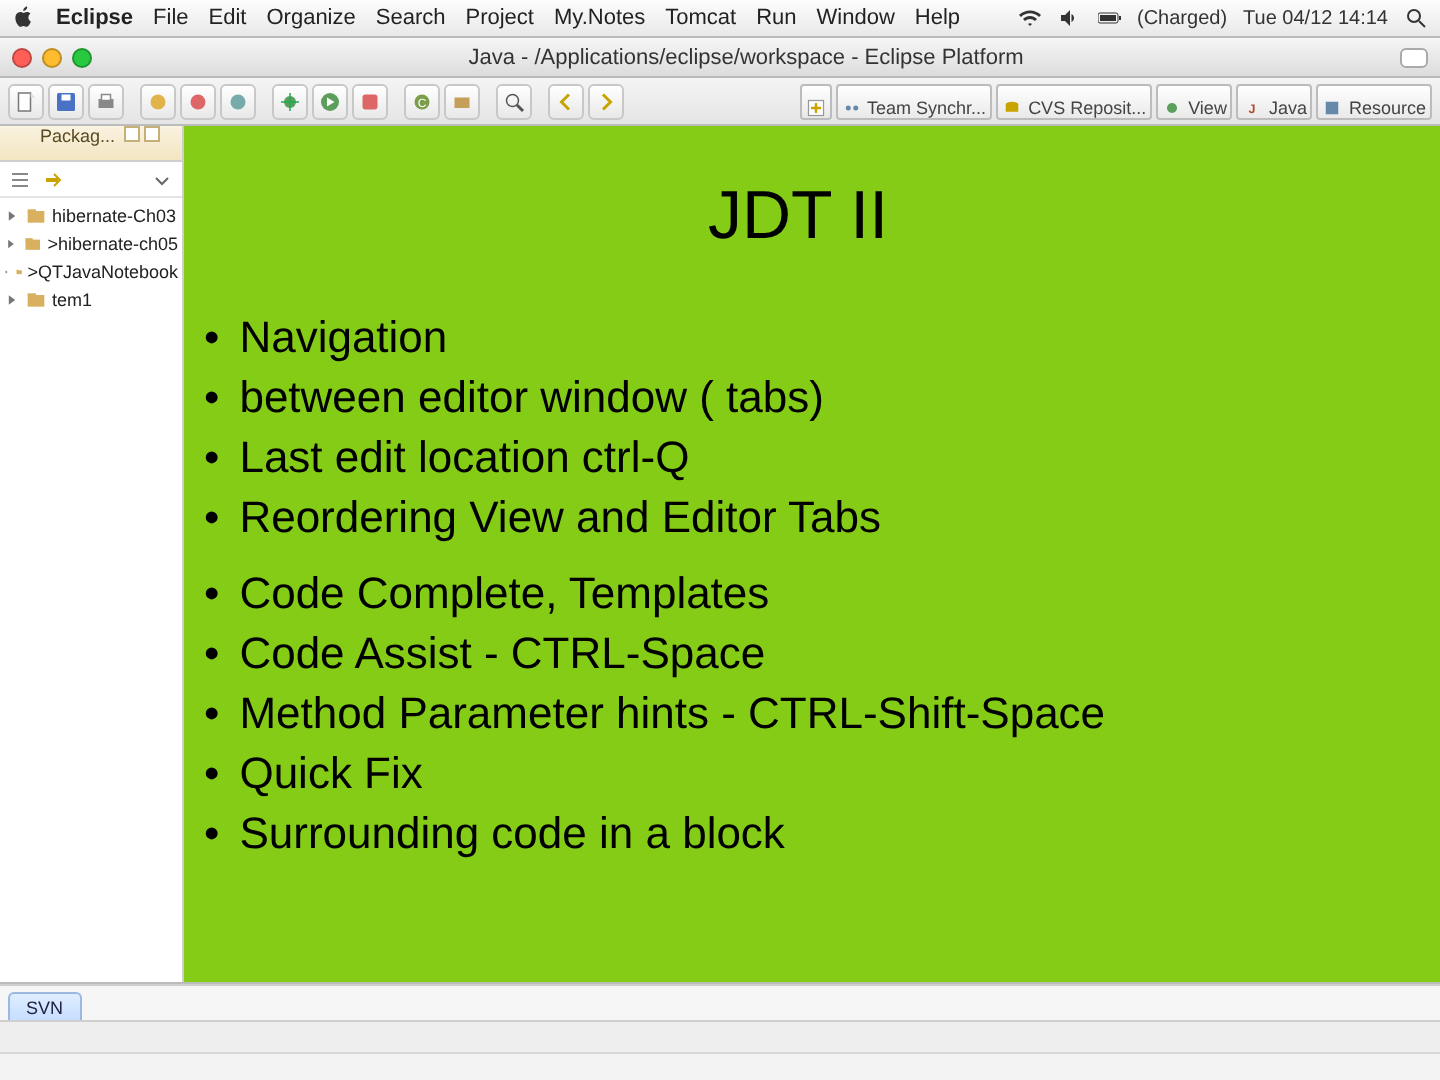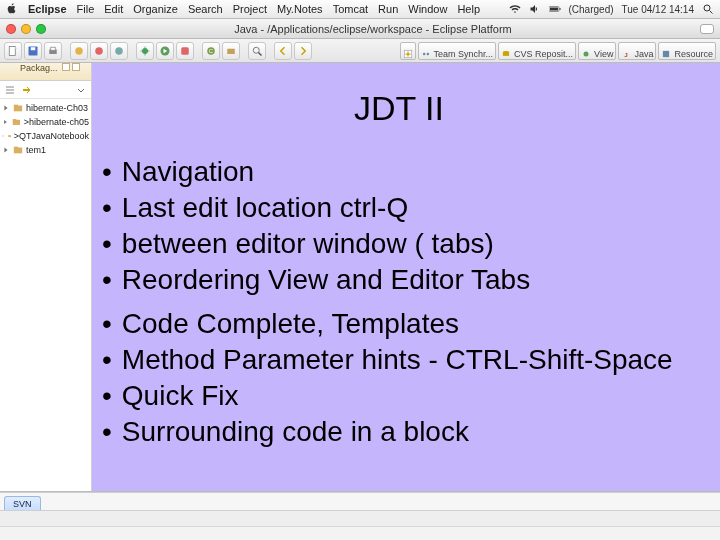--- a/index.html
+++ b/index.html
@@ -37,25 +37,25 @@
   .sidetab .ticon { width: 10px; height: 10px; }
   .sidetab .tctl { margin-left: auto; display: flex; gap: 2px; }
   .sidetab .tctl span { width: 8px; height: 8px; border: 1px solid #c6b07a; background: #fff; }
   .sidebtns { height: 18px; border-bottom: 1px solid #e4e4e4; display: flex; align-items: center; gap: 4px; padding: 0 4px; }
   .sidebtns span { width: 12px; height: 12px; display: inline-flex; }
   .tree { flex: 1; padding: 2px 2px; }
   .node { display: flex; align-items: center; gap: 3px; height: 14px; font-size: 9px; color: #222; white-space: nowrap; overflow: hidden; }
   .node .arw { width: 8px; height: 8px; }
   .node .fld { width: 10px; height: 10px; }
 
-  .editor { flex: 1; background: #c4b5fd; position: relative; padding: 18px 18px 4px 4px; }
+  .editor { flex: 1; background: #84cc16; position: relative; padding: 18px 18px 4px 4px; }
   .slide-title { font-family: Arial, Helvetica, sans-serif; font-size: 34px; text-align: center; margin: 8px 0 28px 0; color: #000; }
   .slide { font-family: Arial, Helvetica, sans-serif; color: #000; }
   .slide ul { list-style: none; padding-left: 6px; }
-  .slide > ul > li { font-size: 28px; margin: 4px 0; display: flex; }
+  .slide > ul > li { font-size: 22px; margin: 4px 0; display: flex; }
   .slide > ul > li::before { content: "•"; margin-right: 10px; }
   .sub { list-style: none; padding-left: 28px; margin: 4px 0 12px 0; }
   .sub li { font-size: 18px; margin: 2px 0; display: flex; }
   .sub li::before { content: "–"; margin-right: 10px; }
 
   .bottom { height: 34px; background: #eee; border-top: 1px solid #cfcfcf; }
   .btabs { height: 18px; display: flex; align-items: flex-end; gap: 0; padding-left: 4px; background: #f6f6f6; border-bottom: 1px solid #cfcfcf; }
   .btab { height: 14px; padding: 0 8px; border: 1px solid #cfcfcf; border-bottom: none; border-radius: 3px 3px 0 0; background: linear-gradient(#fff,#eee); font-size: 9px; color: #555; display: flex; align-items: center; }
   .btab.active { background: linear-gradient(#dfeeff,#c7deff); color: #224; border-color: #9cb8e0; }
   .statusbar { height: 14px; background: #f3f3f3; border-top: 1px solid #d8d8d8; }
@@ -317,32 +317,35 @@
   <div class="editor">
     <div class="slide-title">JDT  II</div>
     <div class="slide">
       <ul>
         <li>
             <span>Navigation</span>
           </li>
       </ul>
       <ul class="sub">
         <li>
+            <span>between editor window ( tabs)</span>
+          </li>
+        <li>
             <span>Last edit location ctrl-Q</span>
-          </li>
-        <li>
-            <span>between editor window ( tabs)</span>
           </li>
         <li>
             <span>Reordering View and Editor Tabs</span>
           </li>
       </ul>
       <ul>
         <li>
             <span>Code Complete, Templates</span>
+          </li>
+        <li>
+            <span>Code Assist - CTRL-Space</span>
           </li>
         <li>
             <span>Method Parameter hints - CTRL-Shift-Space</span>
           </li>
         <li>
             <span>Quick Fix</span>
           </li>
         <li>
             <span>Surrounding code in a block</span>
           </li>

